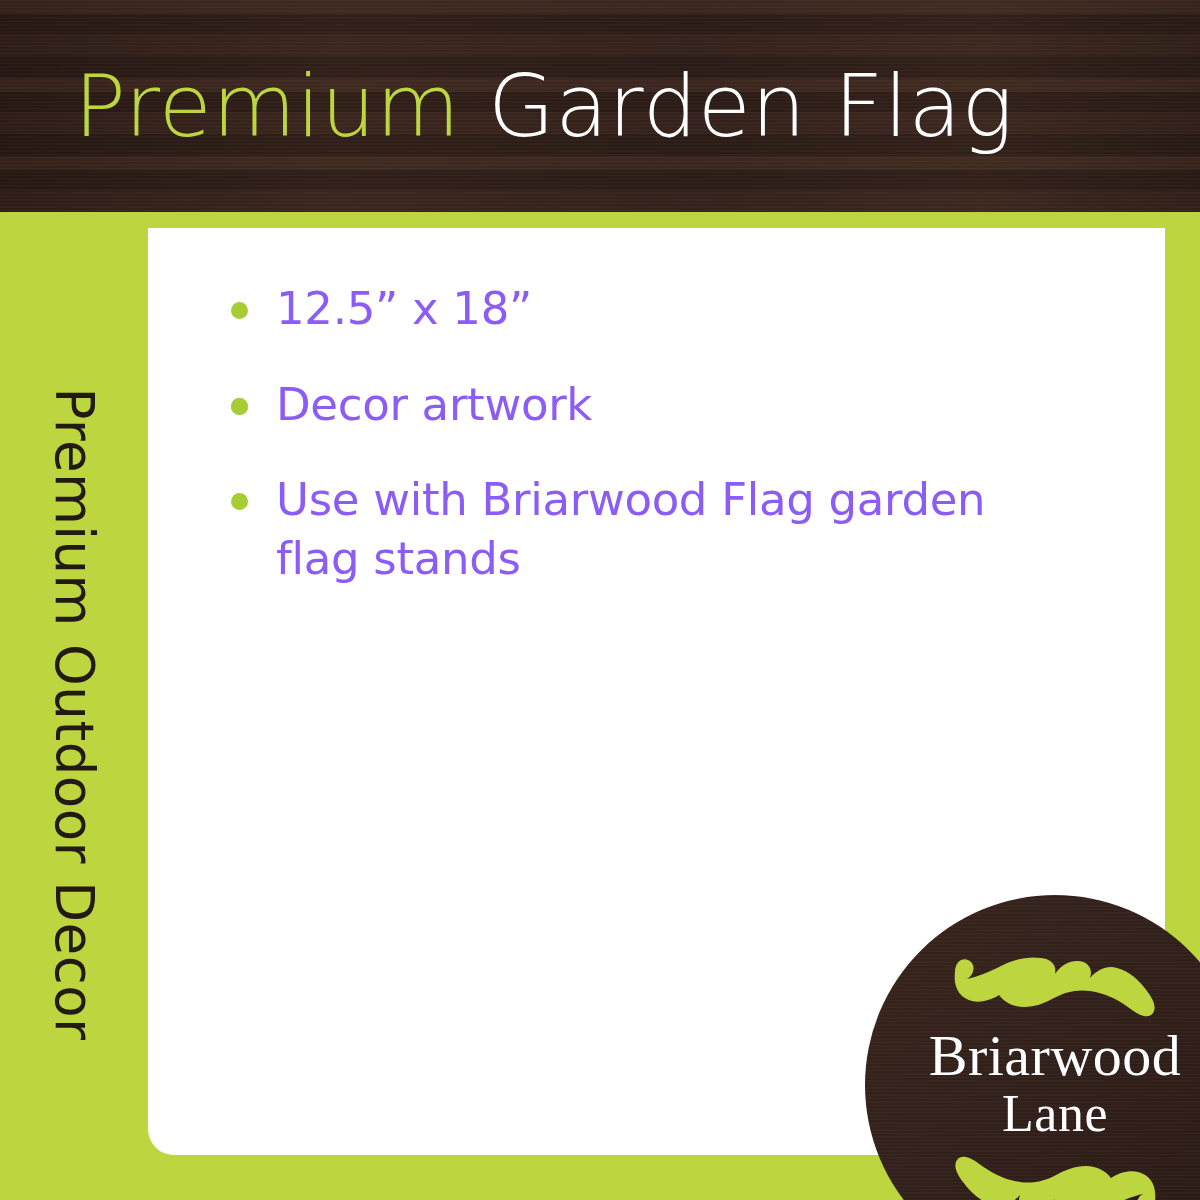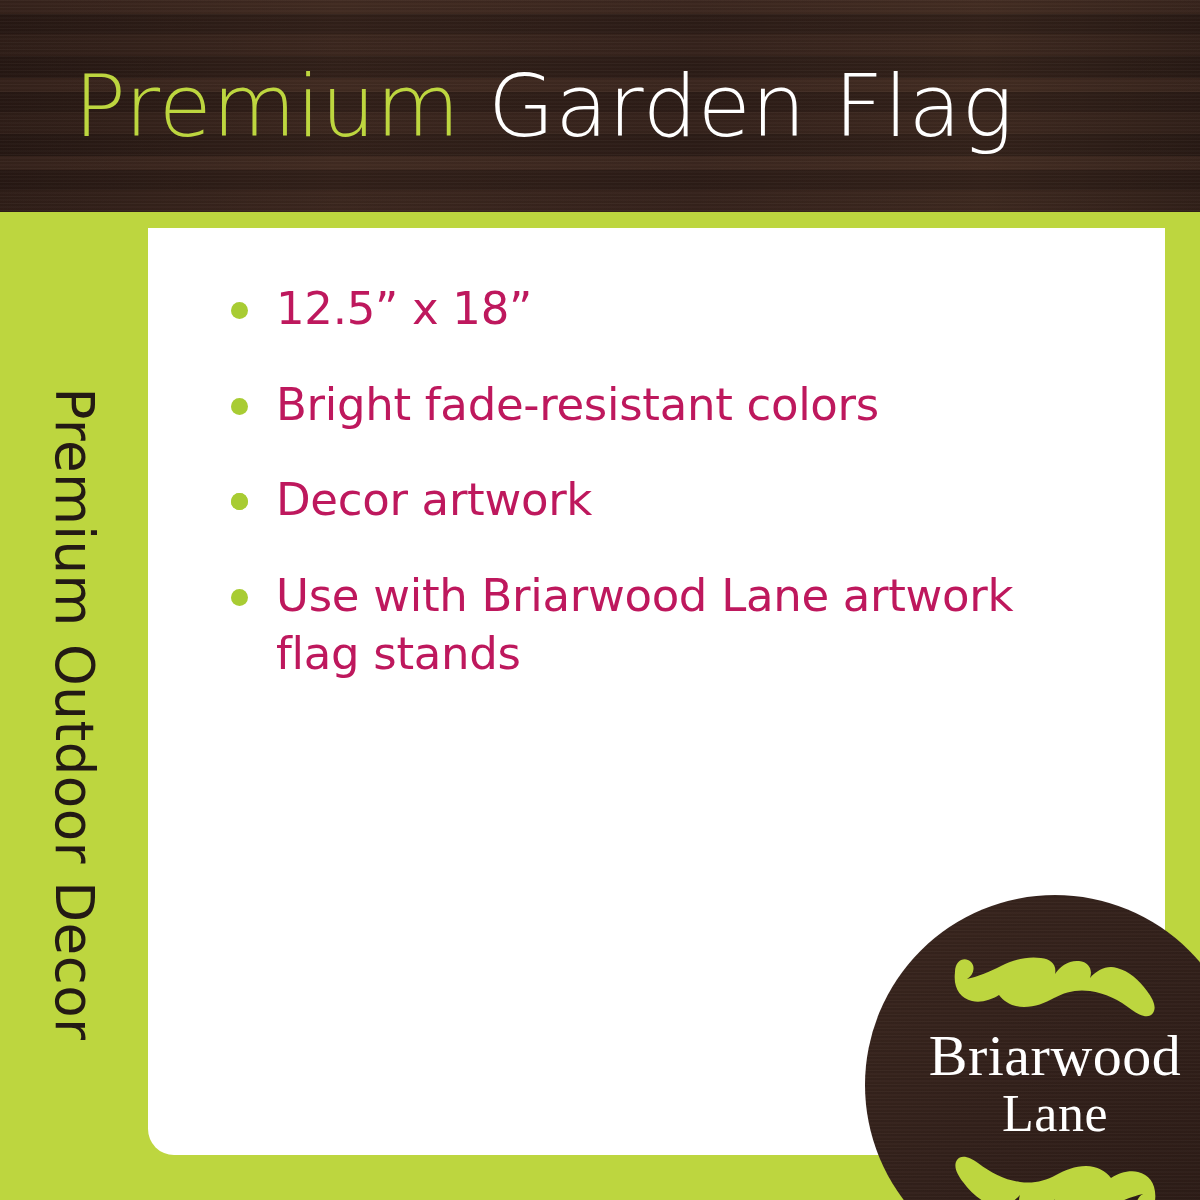--- a/index.html
+++ b/index.html
@@ -125,21 +125,21 @@
     list-style: none;
   }
   .feature-item {
     position: relative;
     padding-left: 50px;
     margin-bottom: 37px;
     font-family: "DejaVu Sans", sans-serif;
     font-size: 45px;
     font-weight: 400;
     line-height: 1.30;
-    color: #be185d;
+    color: #8b5cf6;
     letter-spacing: -0.3px;
   }
   .feature-item:last-child { margin-bottom: 0; }
   .bullet-dot {
     position: absolute;
     left: 5px;
     top: 22px;
     width: 17px;
     height: 17px;
     border-radius: 50%;
@@ -227,32 +227,28 @@
   <div class="right-strip"></div>
 
   <div class="card">
     <ul class="feature-list">
       <li class="feature-item">
         <span class="bullet-dot"></span>
         <span>12.5” x 18”</span>
       </li>
       <li class="feature-item">
         <span class="bullet-dot"></span>
-        <span>Bright fade-resistant colors</span>
-      </li>
-      <li class="feature-item">
-        <span class="bullet-dot"></span>
       </li>
       <li class="feature-item">
         <span class="bullet-dot"></span>
         <span>Decor artwork</span>
       </li>
       <li class="feature-item">
         <span class="bullet-dot"></span>
-        <span>Use with Briarwood Lane artwork flag stands</span>
+        <span>Use with Briarwood Flag garden flag stands</span>
       </li>
     </ul>
   </div>
 
   <div class="logo-badge">
     <div class="logo-inner">
 
       <svg class="leaf leaf-top" viewBox="0 0 216 74">
         <path fill="#bdd63f" d="M8 22 C8 10, 18 6, 24 12 C29 17, 26 26, 20 29 C30 27, 42 22, 54 16 C66 10, 80 6, 94 8 C104 9, 110 15, 108 24 C113 16, 122 10, 132 11 C142 12, 146 20, 143 28 C150 20, 160 15, 170 18 C182 21, 192 30, 200 41 C206 49, 210 57, 206 63 C202 69, 193 66, 185 60 C172 50, 158 43, 143 41 C130 39, 118 42, 107 48 C98 53, 88 57, 77 57 C66 57, 57 52, 52 45 C44 50, 34 53, 25 51 C13 48, 6 38, 8 22 Z"></path>
       </svg>

